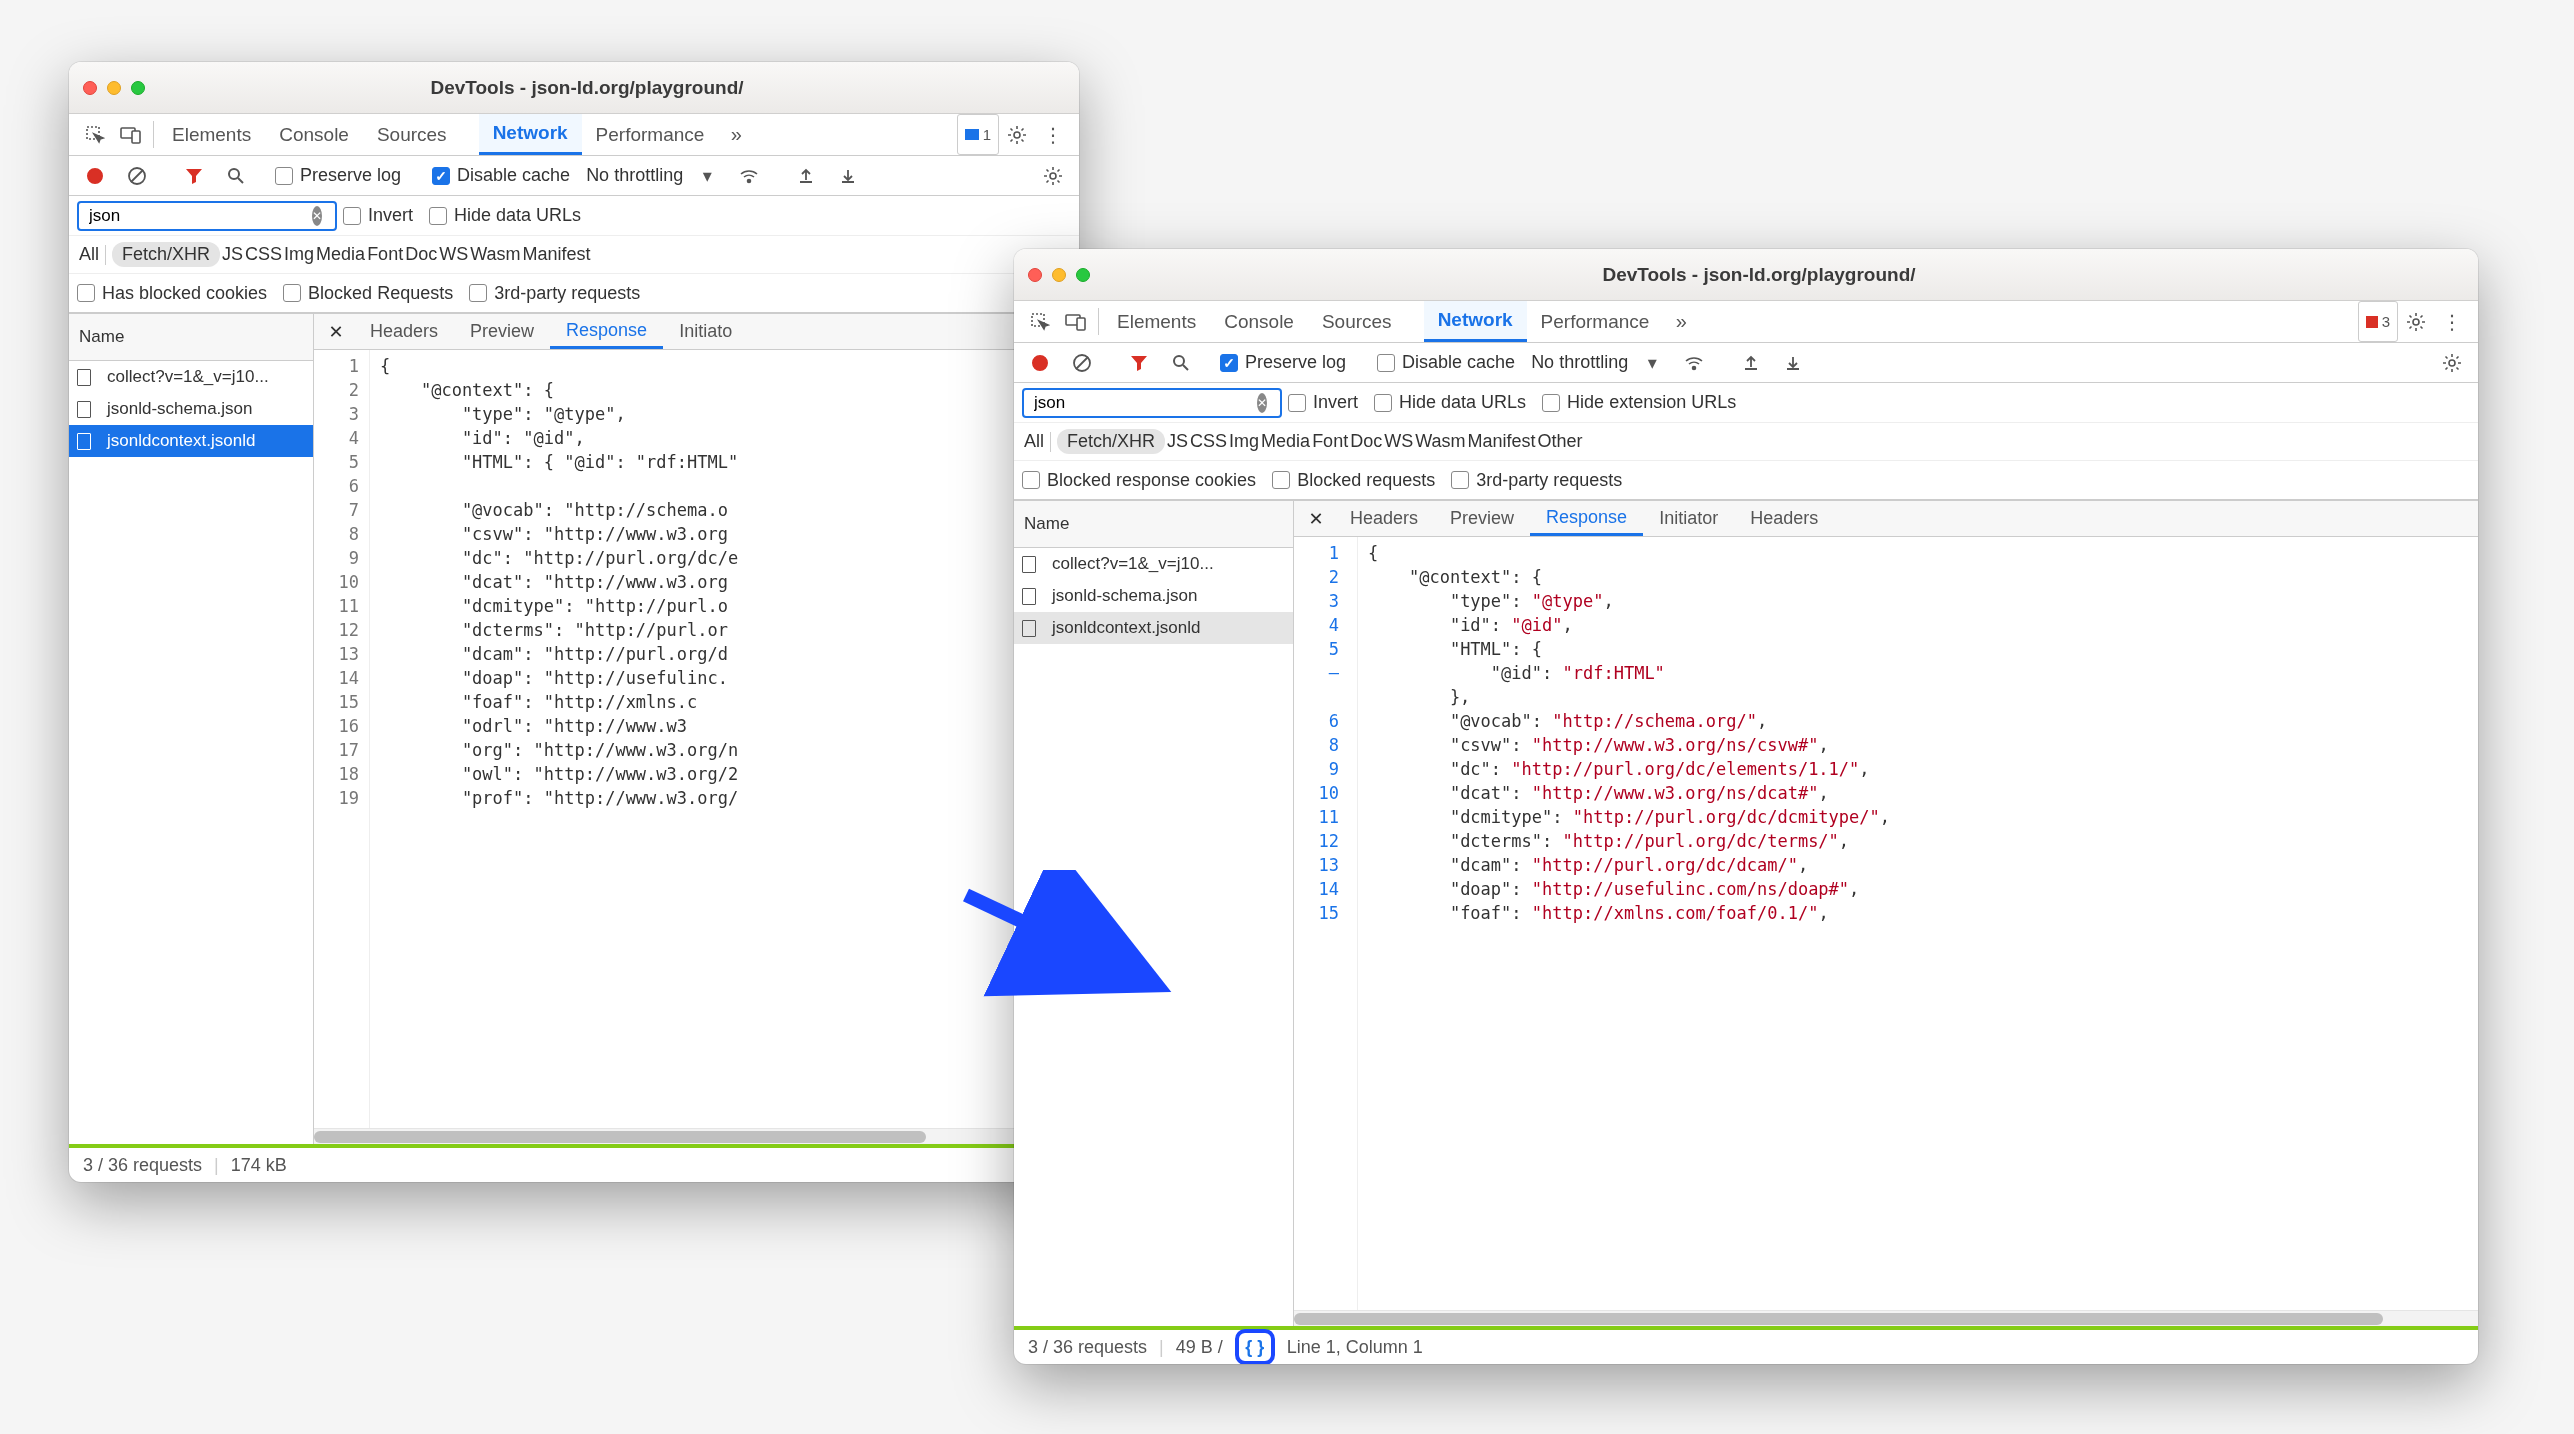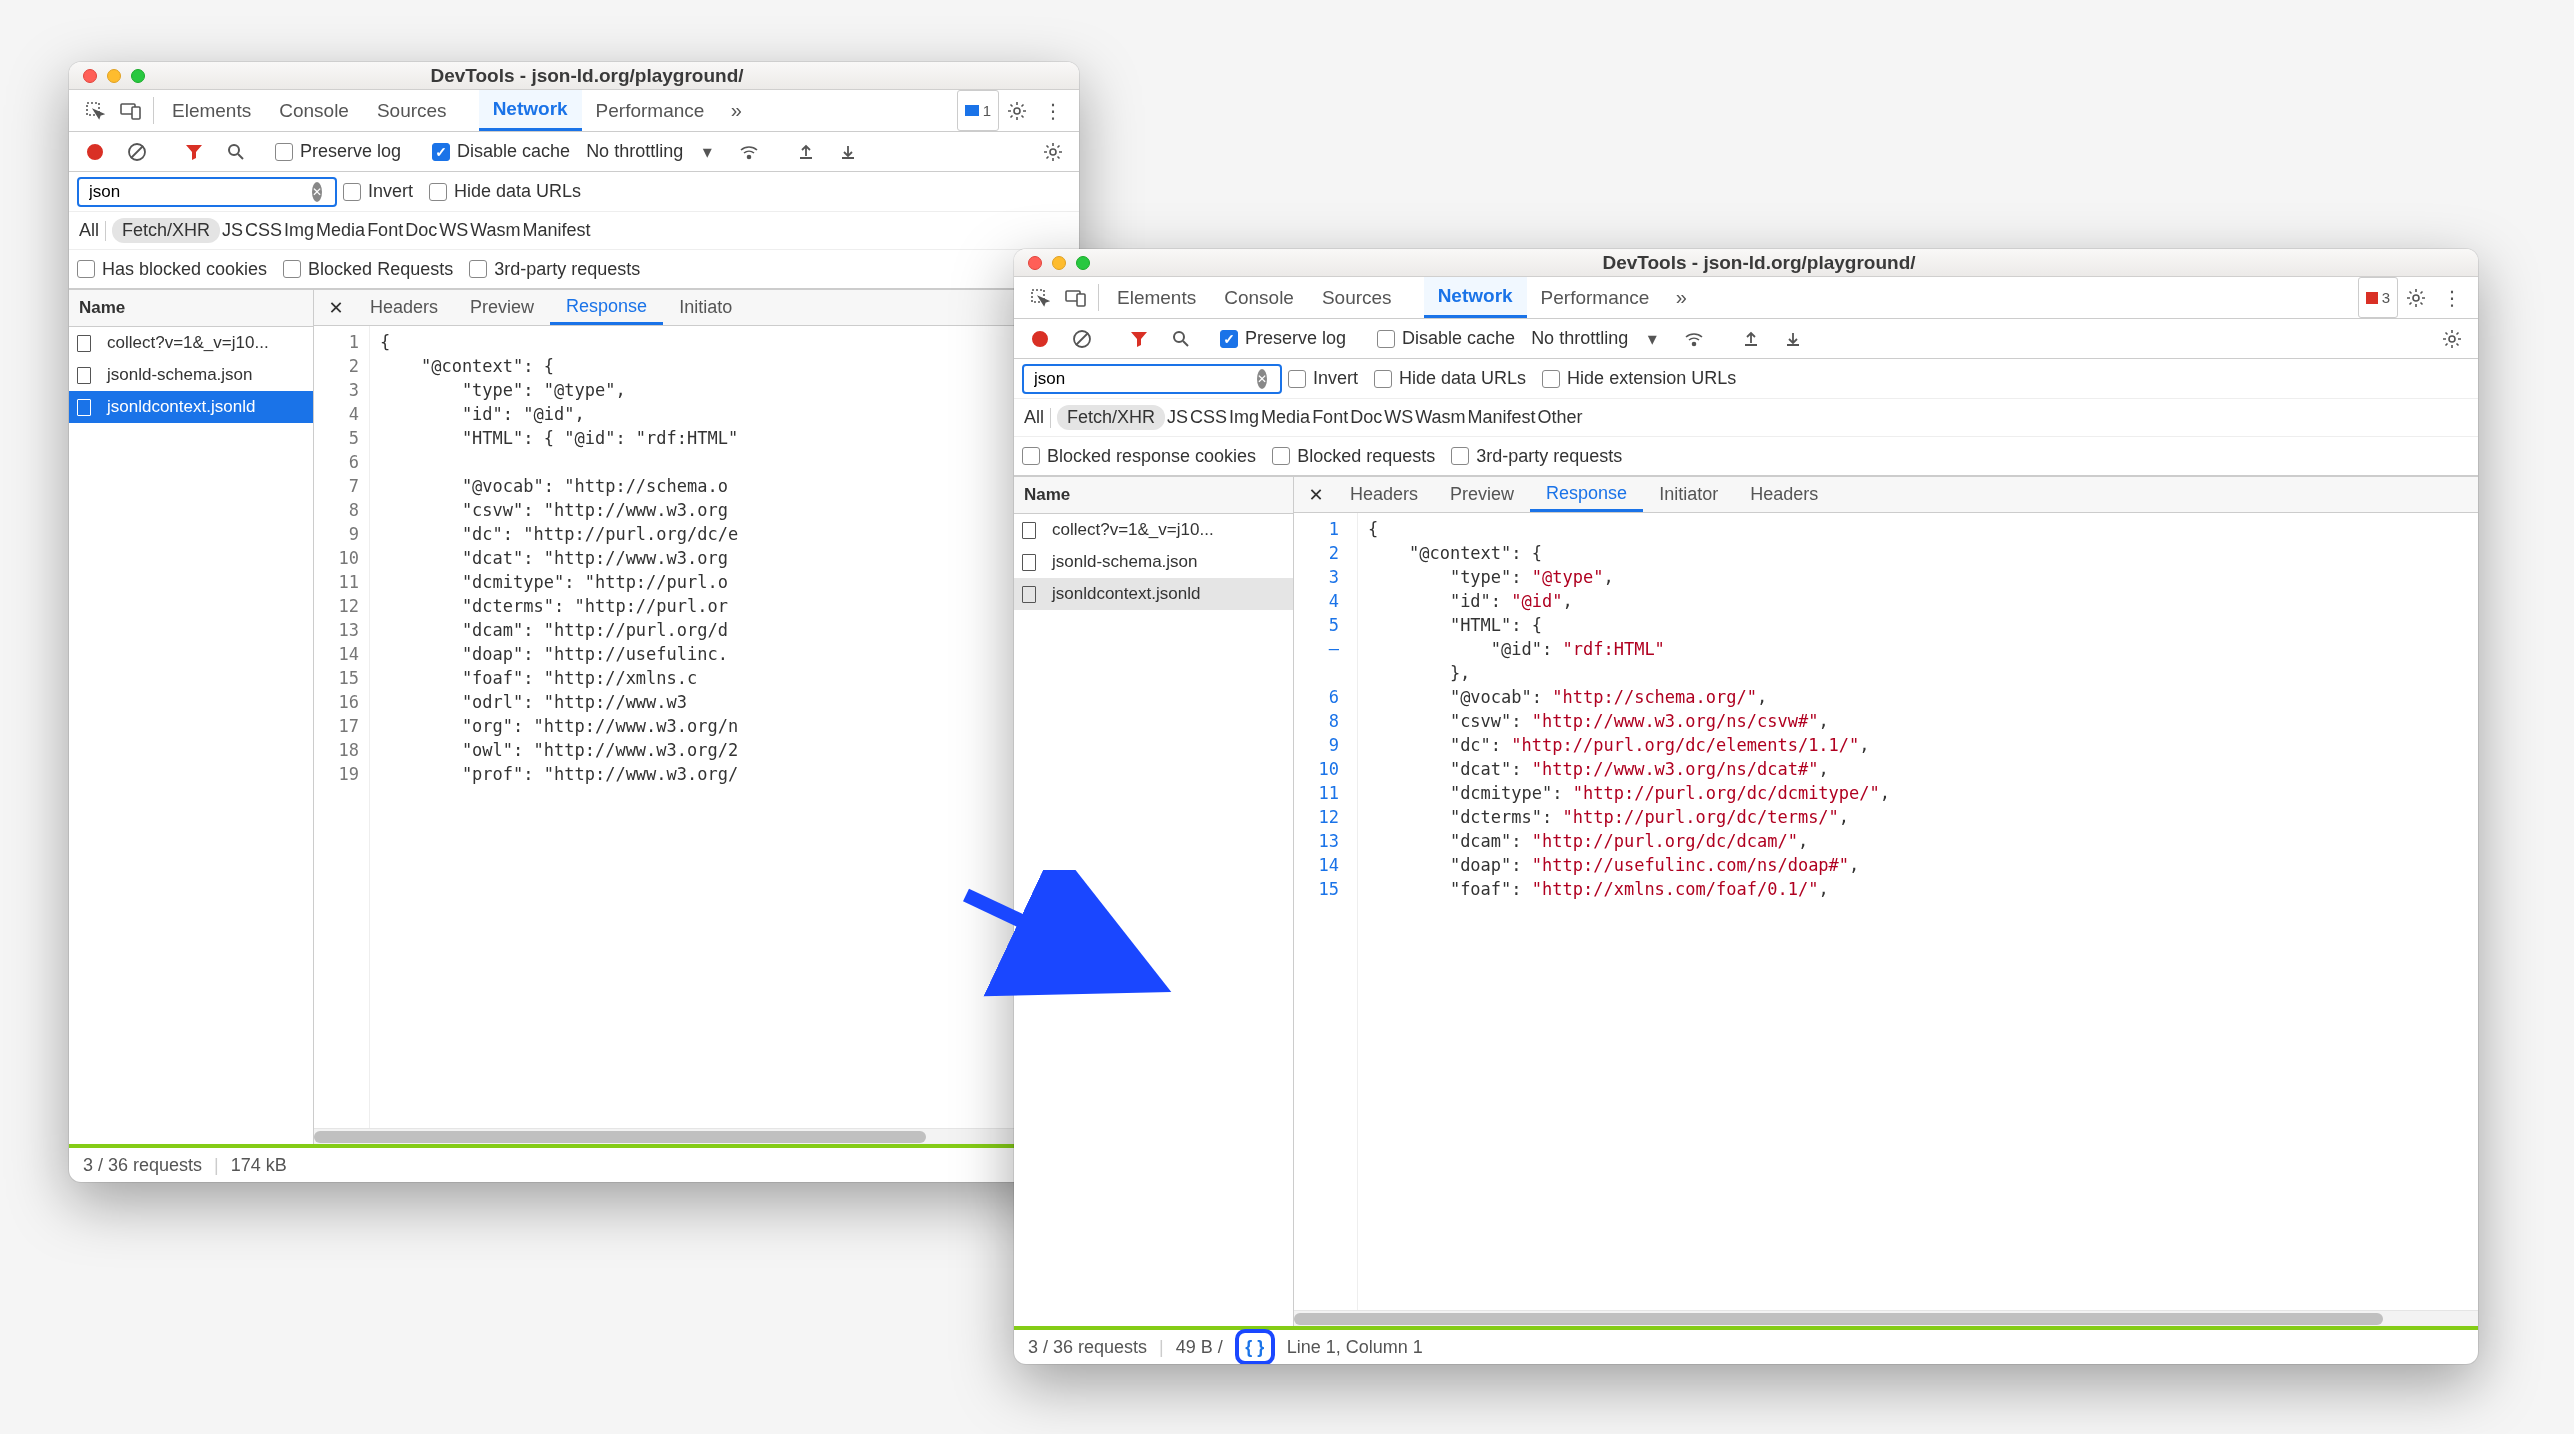--- a/index.html
+++ b/index.html
@@ -16,21 +16,21 @@
   .window {
     position: absolute;
     background: #fff;
     border-radius: 12px;
     box-shadow: 0 20px 60px rgba(0,0,0,0.35), 0 0 0 1px rgba(0,0,0,0.08);
     overflow: hidden;
     display: flex;
     flex-direction: column;
   }
   .titlebar {
-    height: 28px;
+    height: 52px;
     background: linear-gradient(#f9f8f7, #eceae8);
     border-bottom: 1px solid #d0cfce;
     display:flex;
     align-items:center;
     padding: 0 14px;
     font-weight:600;
     font-size: 19px;
     color:#3a3a3a;
     gap:16px;
   }
@@ -114,21 +114,21 @@
   .type-pills .pill.active{ background:#e4e4e4; border-radius:12px; padding:2px 10px;}
   .request-pane{
     flex:1; display:flex; overflow:hidden; border-top:1px solid #ccc;
   }
   .name-col{
     width: 245px; border-right:1px solid #ccc; display:flex;flex-direction:column;
     font-size: 17px;
   }
   .win2 .name-col { width: 280px; }
   .name-col .hdr{
-    height:37px;border-bottom:1px solid #ccc;padding:0 10px;display:flex;align-items:center;font-weight:700;background:#f7f7f7;
+    height:47px;border-bottom:1px solid #ccc;padding:0 10px;display:flex;align-items:center;font-weight:400;background:#f7f7f7;
   }
   .name-col .item{
     height:32px;display:flex;align-items:center;gap:16px;padding:0 8px;cursor:pointer;
     white-space:nowrap;overflow:hidden;text-overflow:ellipsis;
   }
   .name-col .item .doc-icon{
     width:14px;height:17px;border:1.5px solid #555;border-radius:1px;flex-shrink:0;
     position:relative;
   }
   .name-col .item.sel{background:#1a73e8;color:#fff;}

